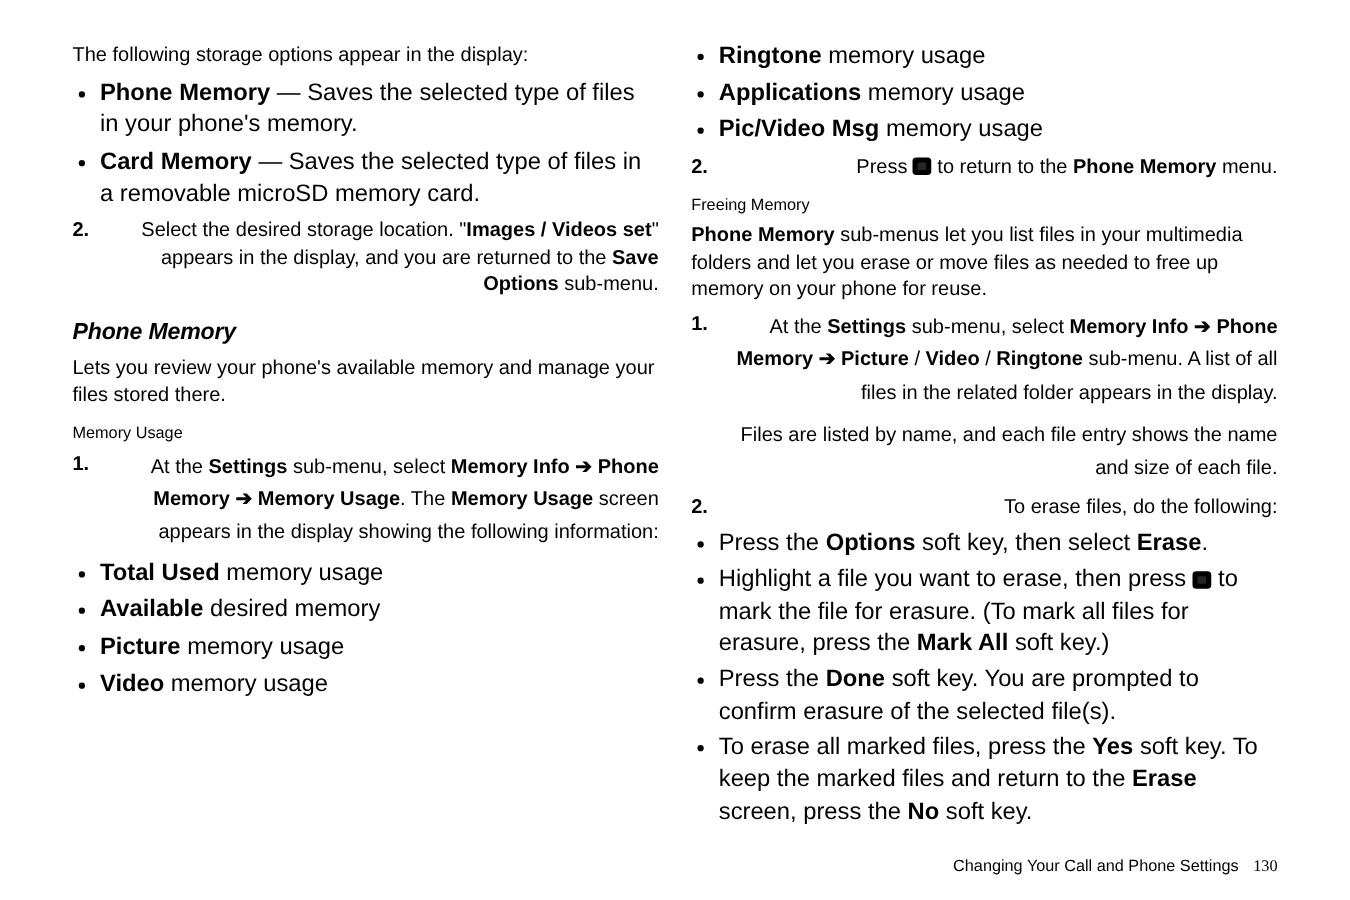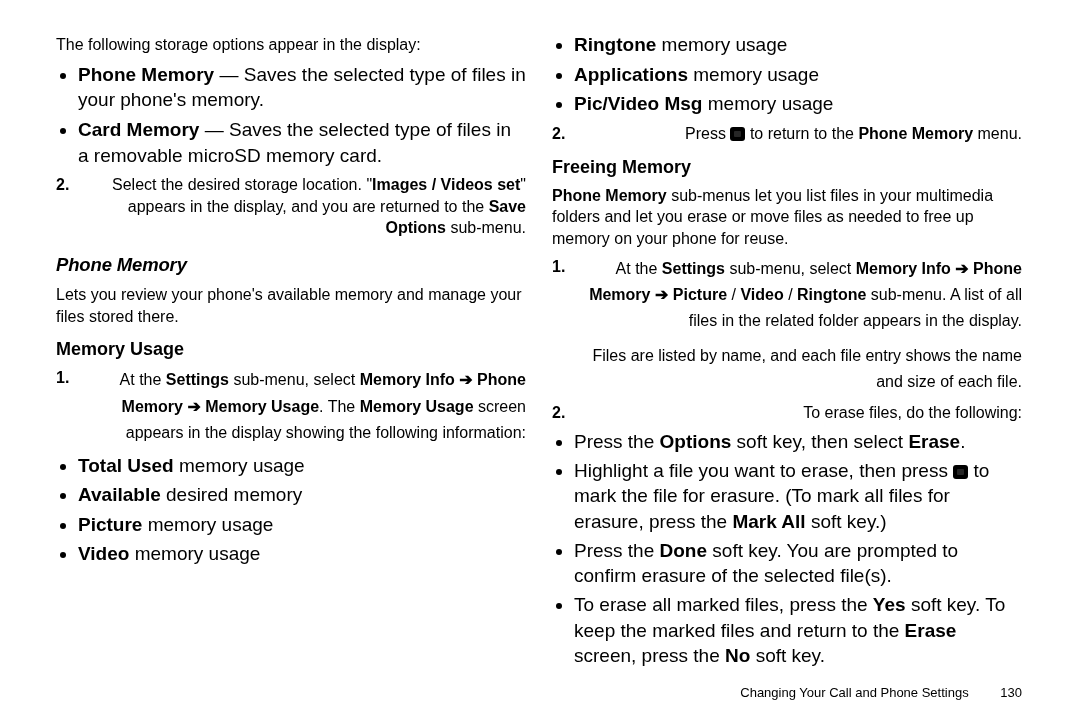--- a/index.html
+++ b/index.html
@@ -9,24 +9,23 @@
     height: 720px;
     background: #fff;
     font-family: "Helvetica Neue", Helvetica, Arial, sans-serif;
     font-stretch: condensed;
     color: #000;
     font-size: 16px;
     line-height: 1.35;
   }
   .page {
     display: flex;
-    padding: 28px 58px 0 28px;
+    padding: 28px 58px 0 58px;
     box-sizing: border-box;
     height: 660px;
-    margin-left: 28px;
   }
   .col {
     width: 470px;
   }
   .col.left  { margin-right: 26px; }
   .col.right { margin-left: 0; }
   .body-text { margin: 6px 0; }
   .indent-1 { margin-left: 24px; }
   .indent-2 { margin-left: 48px; }
   ul.bullet {
@@ -37,22 +36,22 @@
   ul.bullet li { margin: 4px 0; font-size: 19px; }
   ul.bullet.tight li { margin: 3px 0; }
   .sec-title {
     font-weight: 700;
     font-style: italic;
     font-size: 18.5px;
     margin: 14px 0 4px 0;
     letter-spacing: -0.15px;
   }
   .sub-title {
-    font-weight: 700;
-    font-size: 18px;
+    font-weight: 400;
+    font-size: 13px;
     margin: 10px 0 2px 0;
   }
   .num-item {
     display: flex;
     margin: 6px 0;
   }
   .num-item .num {
     width: 24px;
     flex-shrink: 0;
     font-weight: 700;
@@ -72,21 +71,21 @@
     width:7px; height:6px;
     background:#fff; opacity:0.15; border-radius:1px;
   }
   .footer {
     position: absolute;
     bottom: 18px;
     right: 58px;
     font-size: 13px;
     color: #000;
   }
-  .footer .pn { margin-left: 28px; }
+  .footer .pn { margin-left: 8px; font-family: Liberation Serif, serif; }
   .arrowchar { font-weight: 700; }
 </style>
 </head>
 <body>
 
 <div class="page">
 
   <div class="col left">
     <div class="body-text">The following storage options appear in the display:</div>
 

